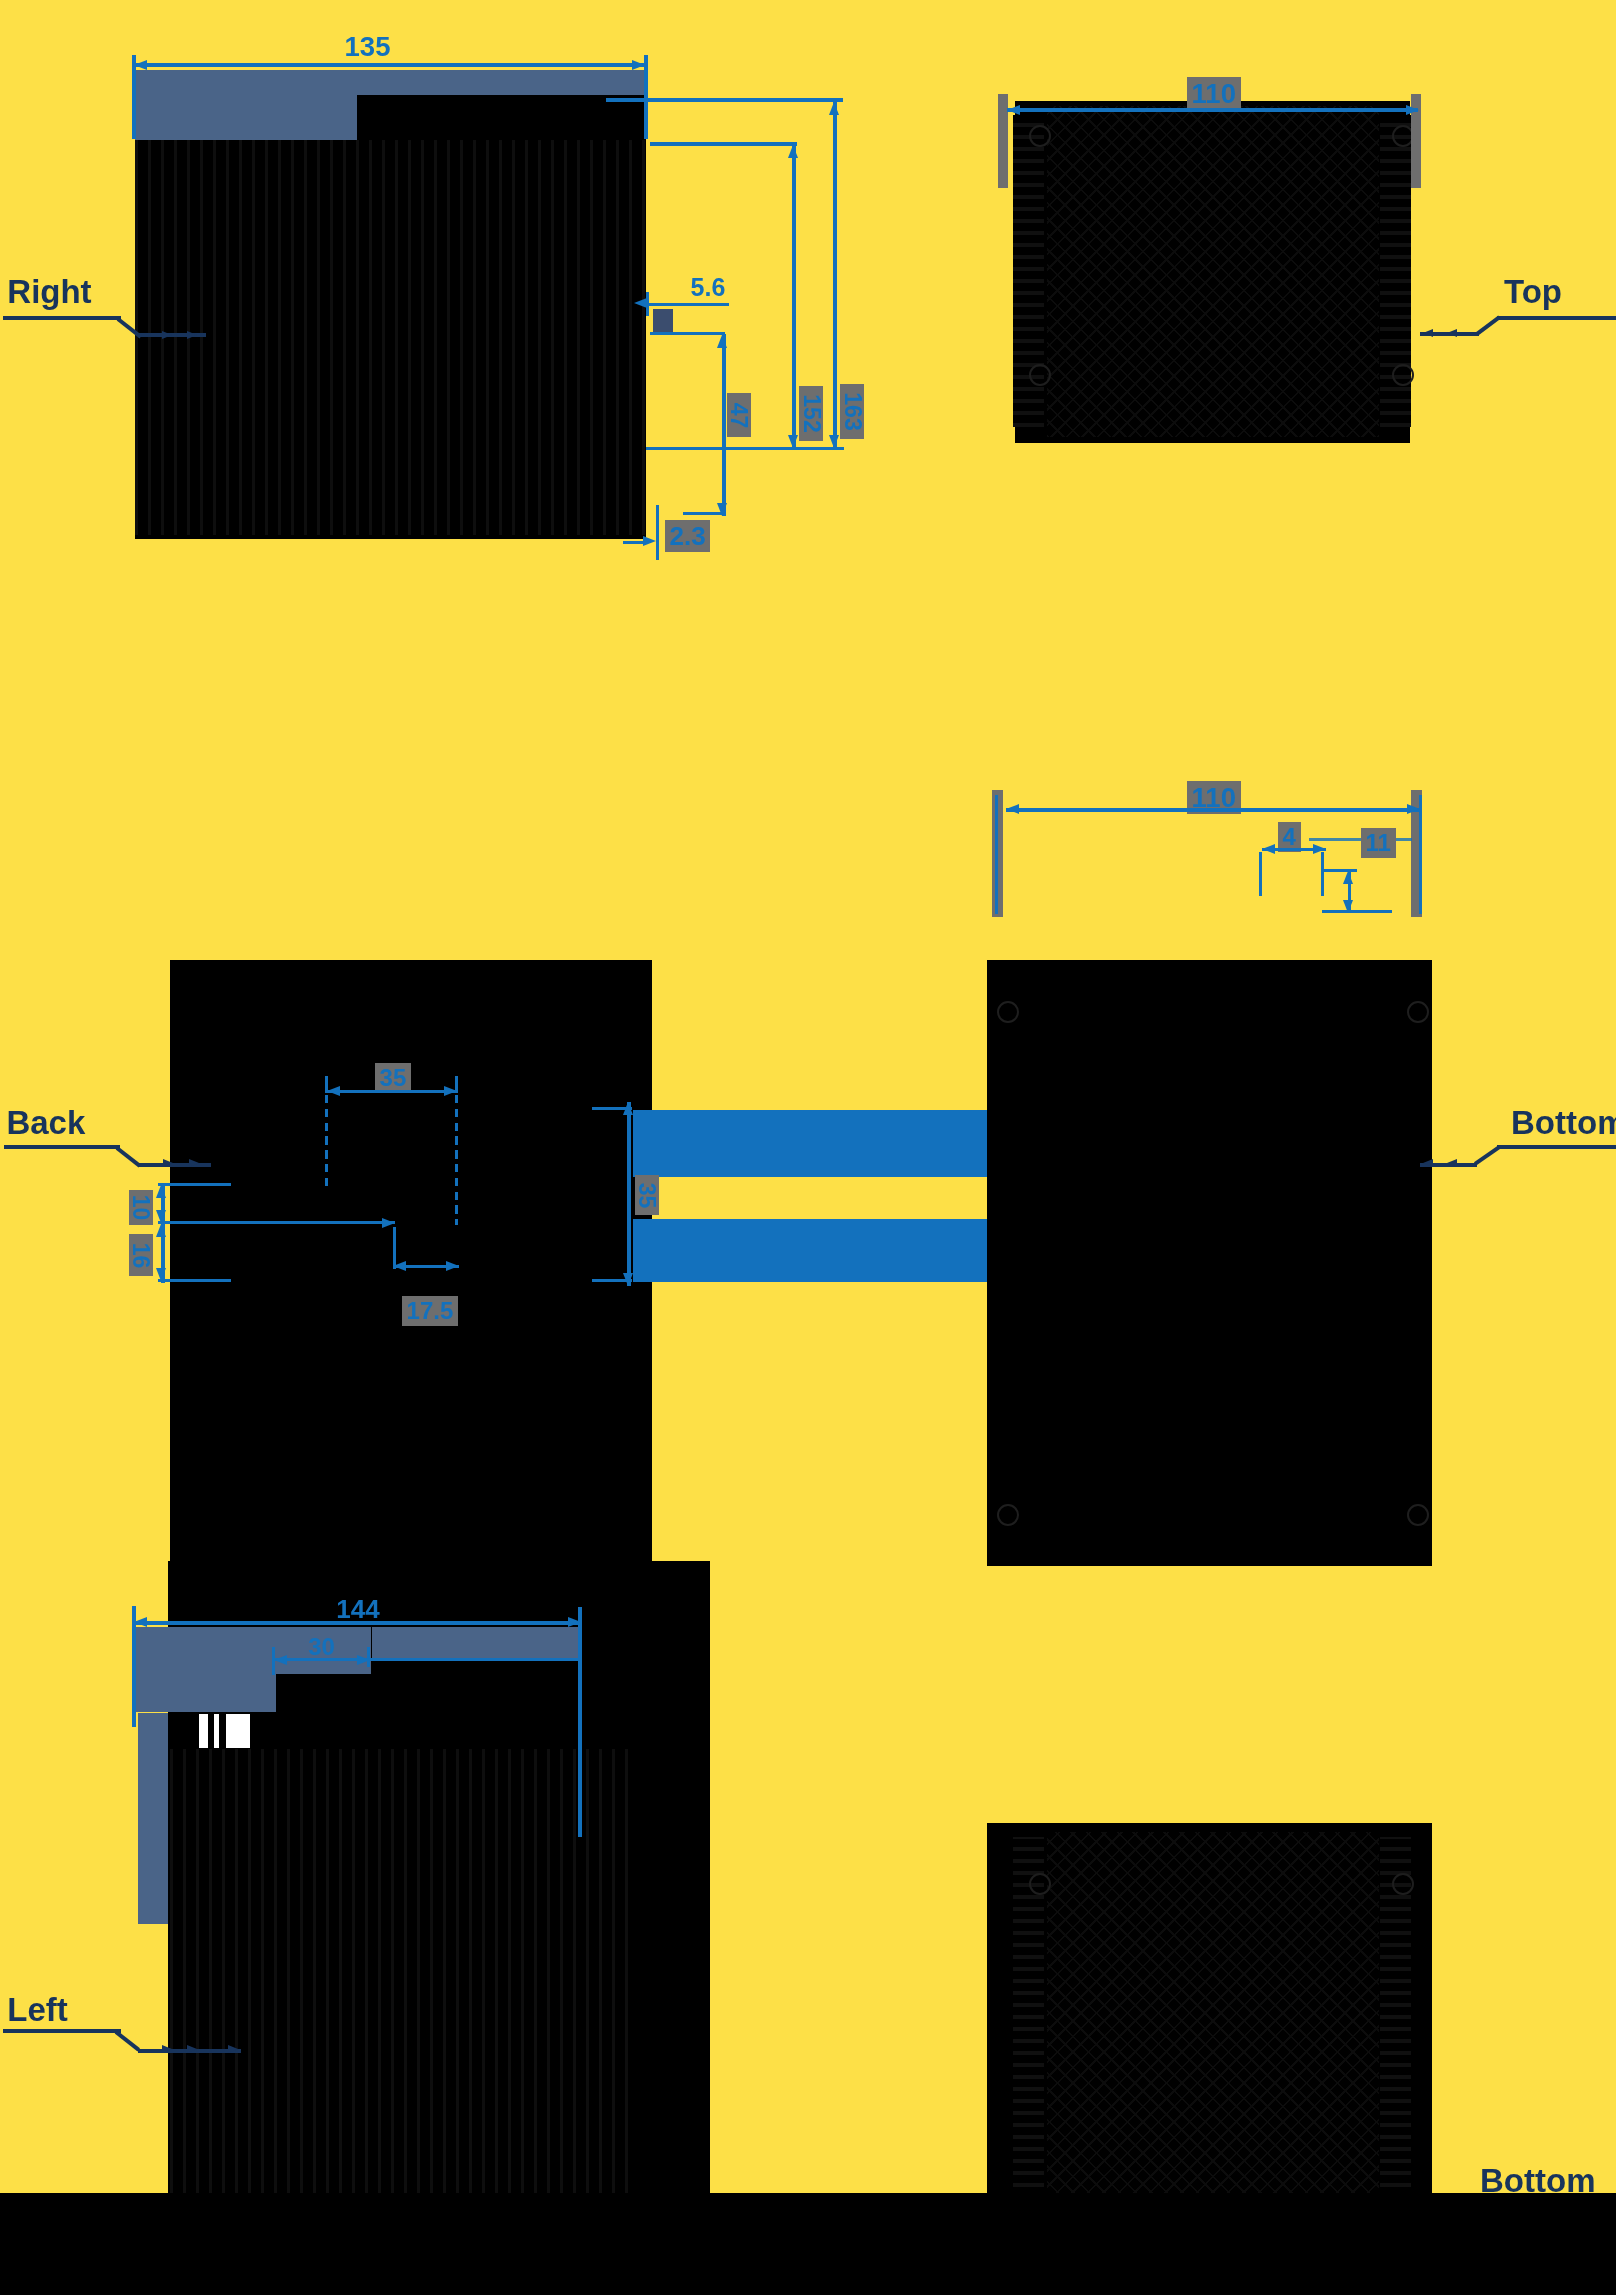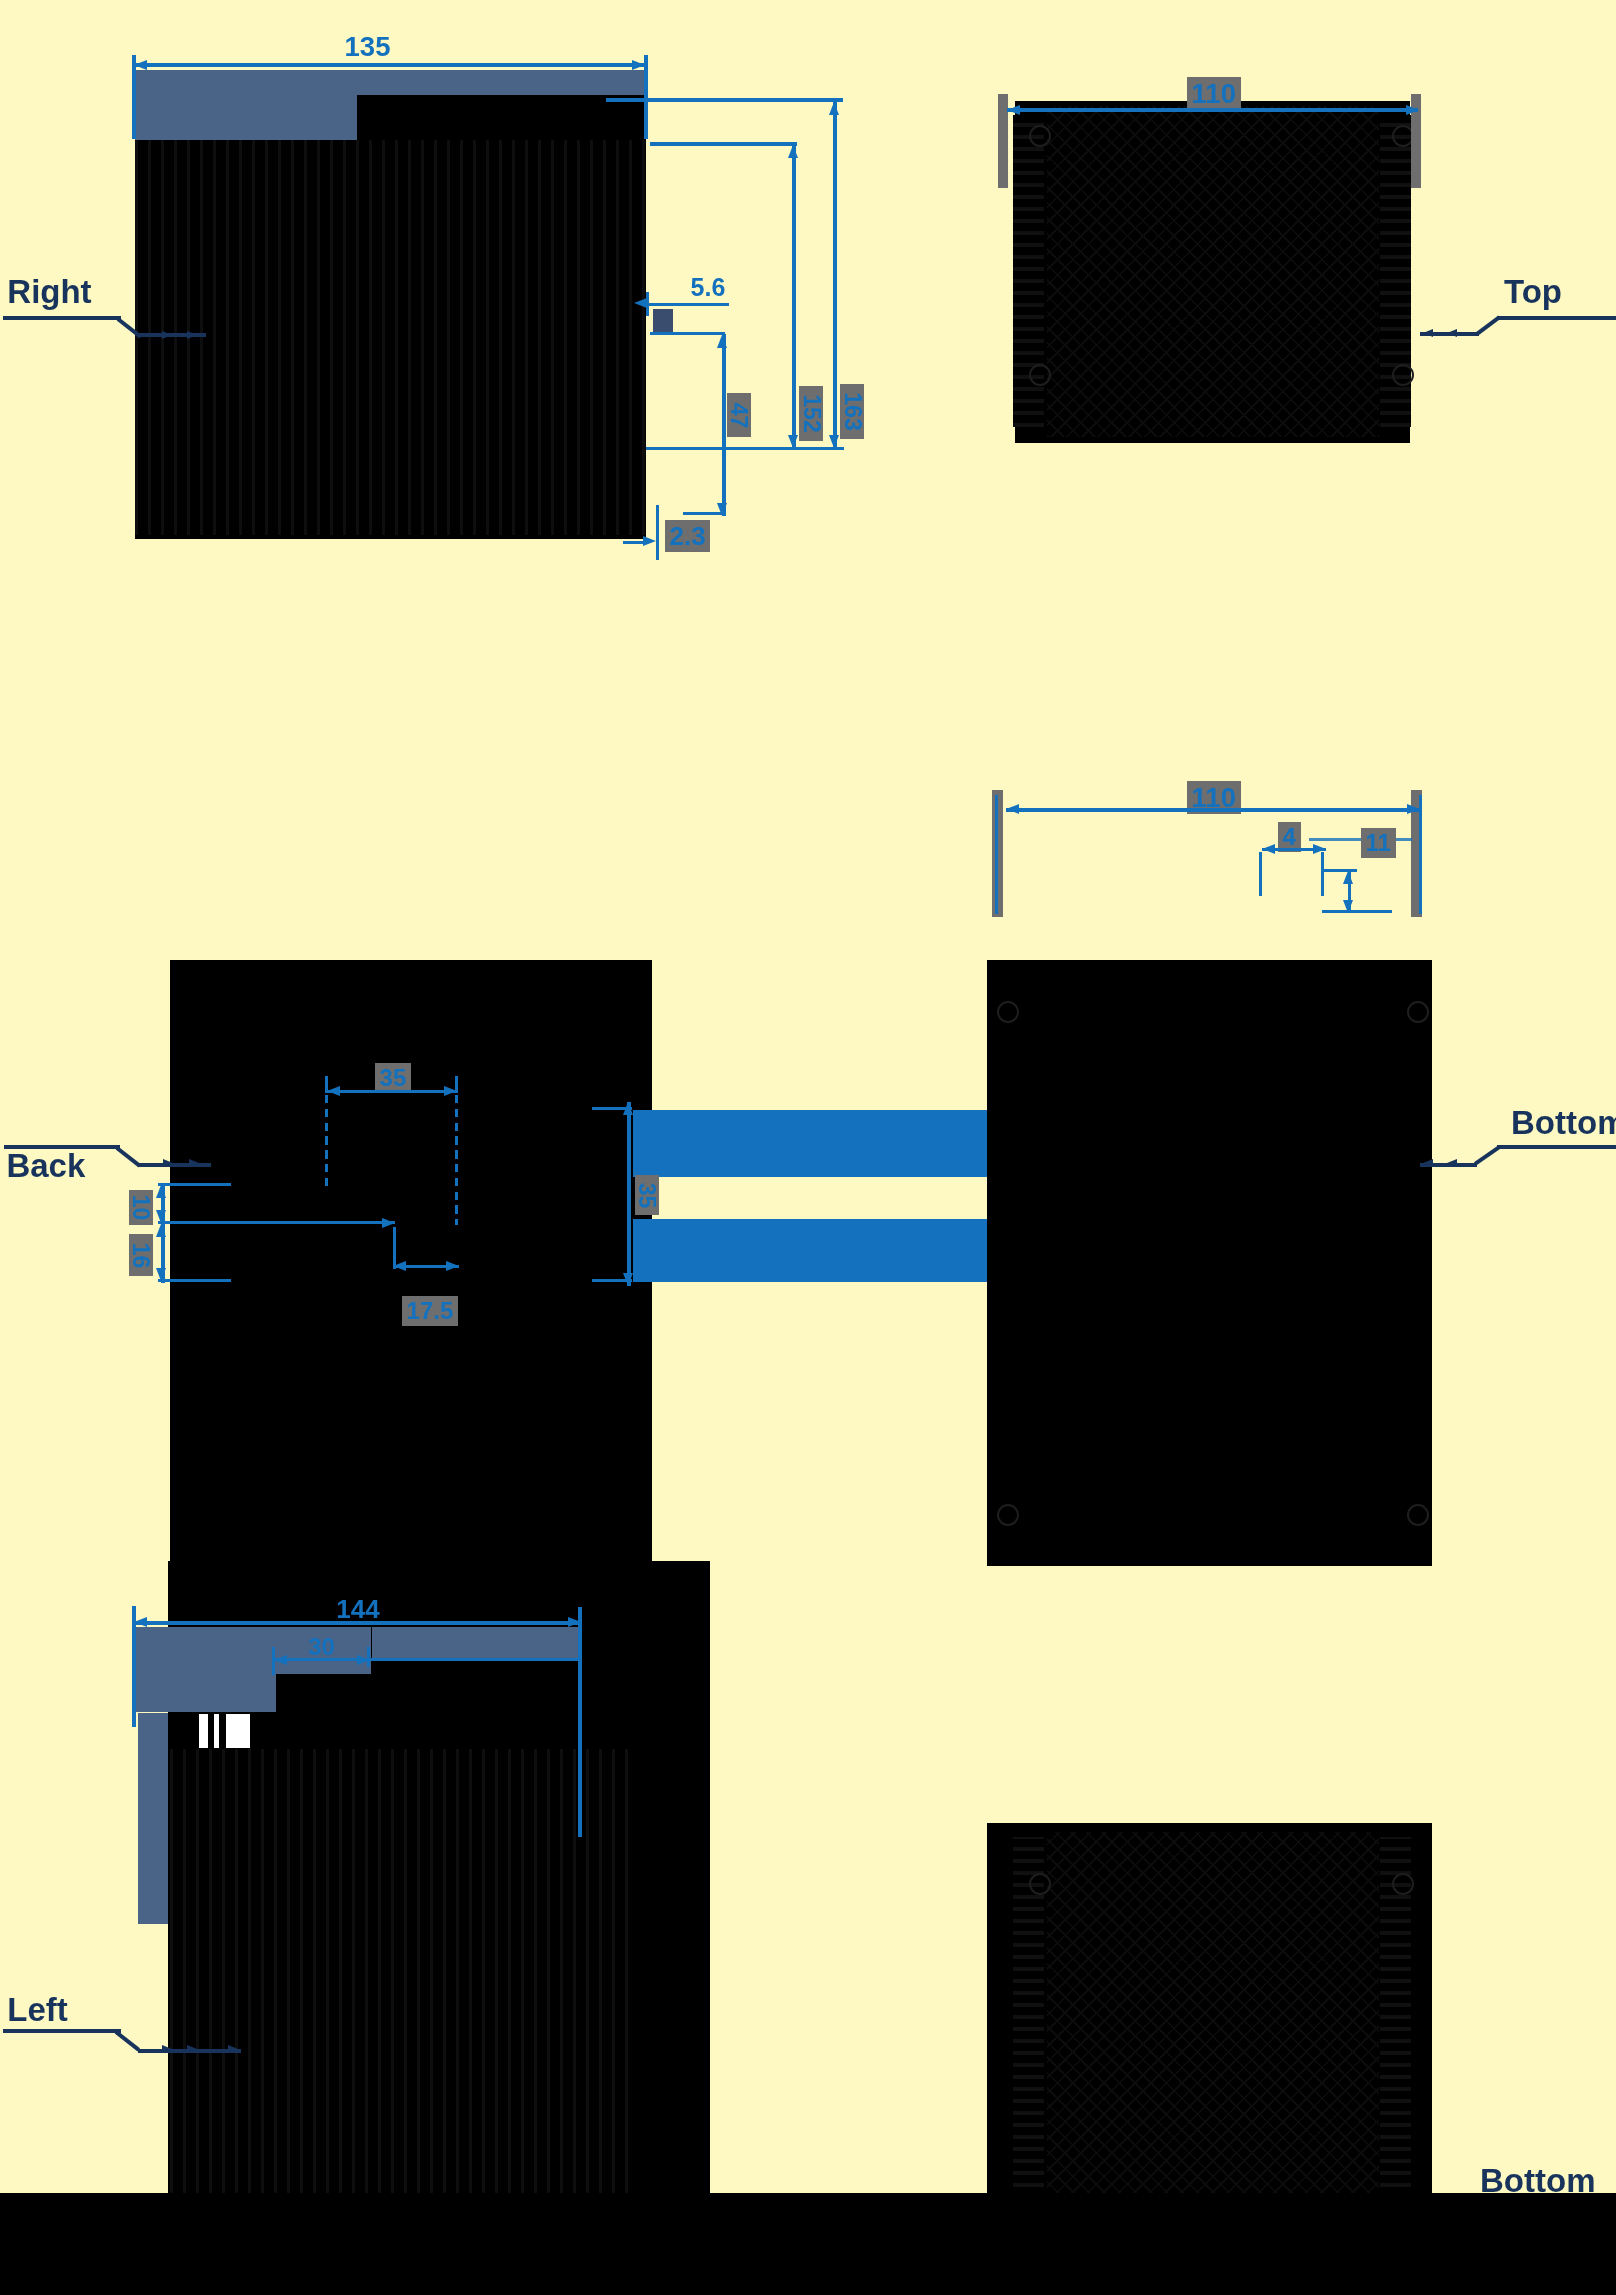--- a/index.html
+++ b/index.html
@@ -3,21 +3,21 @@
 <meta charset="utf-8">
 <style>
   :root{
     --blue:#1371bd;
     --navy:#18345c;
     --slate:#4a6488;
     --gray:#6e6e6e;
   }
   html,body{margin:0;padding:0;background:#000;}
   #canvas{
-    position:relative;width:1616px;height:2193px;background:#fef9c3;overflow:hidden;
+    position:relative;width:1616px;height:2193px;background:#fde047;overflow:hidden;
     font-family:"Liberation Sans",sans-serif;
   }
   .hl{position:absolute;background:var(--blue);height:2.8px;}
   .vl{position:absolute;background:var(--blue);width:2.8px;}
   .dashv{position:absolute;width:2.8px;background:repeating-linear-gradient(180deg,var(--blue) 0 8.3px,transparent 8.3px 13.8px);}
   .gbar{position:absolute;background:var(--gray);}
   .slate{position:absolute;background:var(--slate);}
   .dim{position:absolute;color:var(--blue);font-weight:700;font-size:25px;line-height:1;text-align:center;}
   .dim.bg{background:var(--gray);padding:2.8px 4.6px;}
   .vbox{position:absolute;background:var(--gray);display:flex;align-items:center;justify-content:center;}
@@ -150,21 +150,21 @@
   <div class="vl" style="left:325px;top:1076px;height:16.5px;"></div>
   <div class="vl" style="left:455px;top:1076px;height:16.5px;"></div>
   <div class="dashv" style="left:325px;top:1095px;height:94px;"></div>
   <div class="dashv" style="left:455px;top:1095px;height:130px;"></div>
   <div class="vl" style="left:393px;top:1227px;height:42px;"></div>
   <div class="dim bg" style="left:402px;top:1296px;font-size:24px;"><span>17.5</span></div>
   <div class="hl" style="left:393px;top:1265px;width:66px;"></div>
   <div class="a aL" style="left:393px;top:1261px;"></div>
   <div class="a aR" style="left:446px;top:1261px;"></div>
 
-  <div class="lbl" style="left:6.4px;top:1106px;margin-top:43px;"><span>Back</span></div>
+  <div class="lbl" style="left:6.4px;top:1106px;"><span>Back</span></div>
   <div class="nl" style="left:3.7px;top:1145px;width:116px;"></div>
   <div class="diag" style="left:117px;top:1146px;width:29px;transform:rotate(38deg);"></div>
   <div class="nl" style="left:138px;top:1163px;width:73px;"></div>
   <div class="a aRn" style="left:163px;top:1159px;"></div>
   <div class="a aRn" style="left:189px;top:1159px;"></div>
 
   <div class="bar" style="left:633px;top:1110px;width:358px;height:67px;"></div>
   <div class="bar" style="left:633px;top:1219px;width:358px;height:63px;"></div>
   <div class="hl" style="left:592px;top:1107px;width:40px;"></div>
   <div class="hl" style="left:592px;top:1279px;width:40px;"></div>

